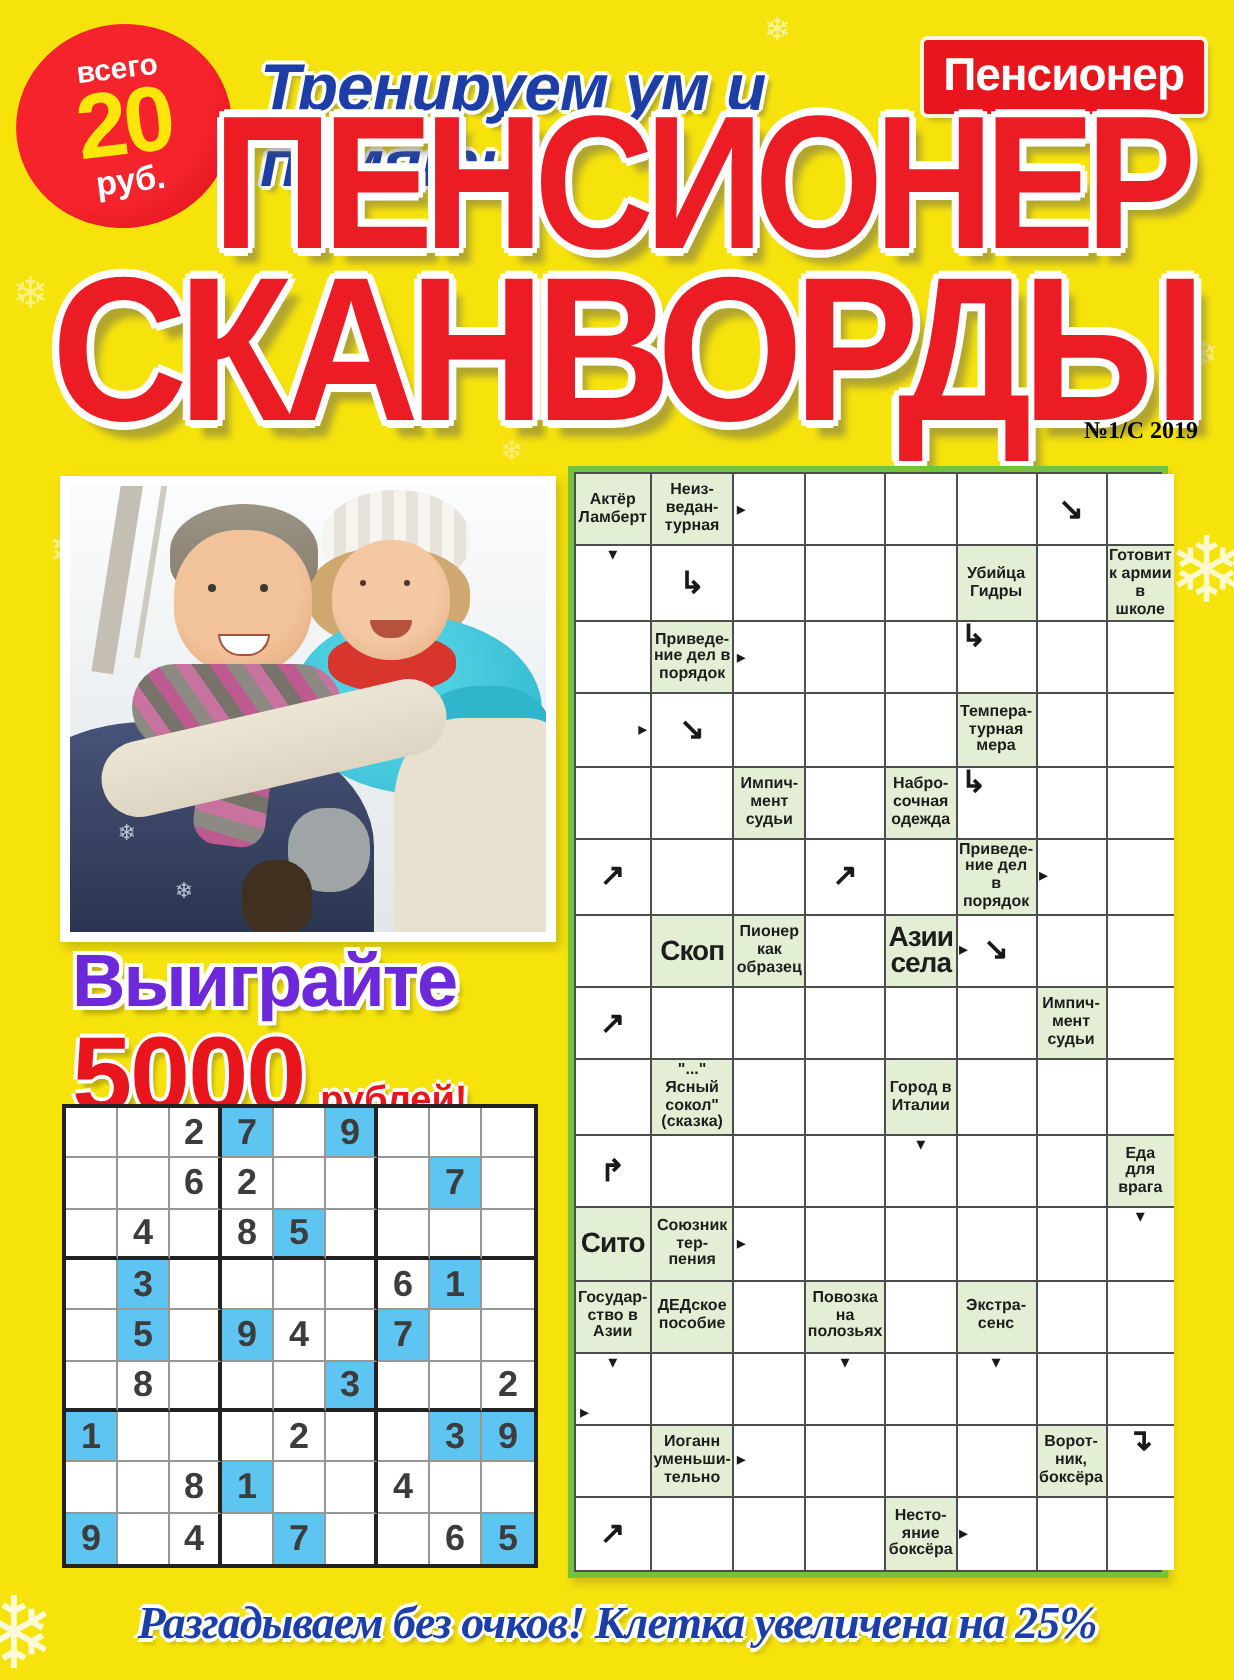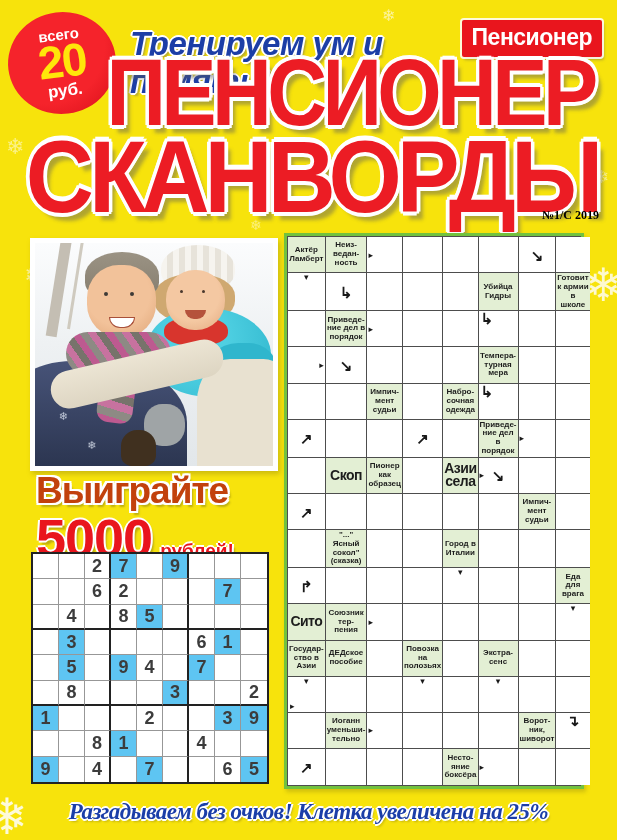--- a/index.html
+++ b/index.html
@@ -55,21 +55,21 @@
   .m-scarf{left:13%;top:40%;width:44%;height:19%;border-radius:26px;
     background:repeating-linear-gradient(55deg,#bd5a90 0 7px,#8d8a84 7px 14px,#c7729f 14px 21px,#77736b 21px 28px);}
   .m-scarf-tail{left:27%;top:53%;width:15%;height:28%;border-radius:12px;transform:rotate(7deg);
     background:repeating-linear-gradient(10deg,#bd5a90 0 8px,#8d8a84 8px 16px,#c7729f 16px 24px,#77736b 24px 32px);}
   .w-arm{left:6%;top:50%;width:74%;height:17%;background:linear-gradient(180deg,#ece5d4,#ddd5c2);border-radius:24px;transform:rotate(-13deg);}
   .glove{left:46%;top:72%;width:17%;height:19%;background:#9fa4a6;border-radius:45%;}
   .mitt{left:36%;top:84%;width:15%;height:16%;background:#40301f;border-radius:45% 45% 30% 30%;}
 
   
   .prize{position:absolute;left:36px;top:472px;line-height:1;}
-  .prize .p1{font-size:37px;font-weight:bold;color:#c2410c;letter-spacing:-1px;display:block;
+  .prize .p1{font-size:37px;font-weight:bold;color:#6d28d9;letter-spacing:-1px;display:block;
     text-shadow:-2px 0 #fff,2px 0 #fff,0 -2px #fff,0 2px #fff,-2px -2px #fff,2px 2px #fff,-2px 2px #fff,2px -2px #fff,3px 4px 2px rgba(120,110,20,.45);}
   .prize .row{display:flex;align-items:baseline;gap:8px;margin-top:2px;}
   .prize .p2{font-size:54px;font-weight:bold;color:#e9151d;letter-spacing:-1px;
     text-shadow:-2px 0 #fff,2px 0 #fff,0 -2px #fff,0 2px #fff,3px 4px 2px rgba(120,110,20,.45);}
   .prize .p3{font-size:19px;font-weight:bold;color:#e9151d;
     text-shadow:-2px 0 #fff,2px 0 #fff,0 -2px #fff,0 2px #fff,3px 4px 2px rgba(120,110,20,.45);}
 
   
   .sudoku{position:absolute;left:31px;top:552px;width:238px;height:232px;background:#fff;border:2px solid #222;box-sizing:border-box;
           display:grid;grid-template-columns:repeat(9,1fr);grid-template-rows:repeat(9,1fr);}
@@ -253,21 +253,21 @@
       <div class="s-cell re">6</div>
       <div class="s-cell ce re hl">5</div>
     </div>
 
   <div class="scan-wrap">
     <div class="scan" id="scan">
         <div class="x-cell clue">Актёр
 Ламберт</div>
         <div class="x-cell clue">Неиз-
 ведан-
-ность</div>
+турная</div>
         <div class="x-cell">
           <span class="arw p-l sm">▸</span>
         </div>
         <div class="x-cell"></div>
         <div class="x-cell"></div>
         <div class="x-cell"></div>
         <div class="x-cell">
           <span class="arw p-c lg">↘</span>
         </div>
         <div class="x-cell ce"></div>
@@ -443,21 +443,21 @@
 уменьши-
 тельно</div>
         <div class="x-cell">
           <span class="arw p-l sm">▸</span>
         </div>
         <div class="x-cell"></div>
         <div class="x-cell"></div>
         <div class="x-cell"></div>
         <div class="x-cell clue">Ворот-
 ник,
-шиворот</div>
+боксёра</div>
         <div class="x-cell ce">
           <span class="arw p-tc lg">↴</span>
         </div>
         <div class="x-cell re">
           <span class="arw p-c lg">↗</span>
         </div>
         <div class="x-cell re"></div>
         <div class="x-cell re"></div>
         <div class="x-cell re"></div>
         <div class="x-cell re clue">Несто-

